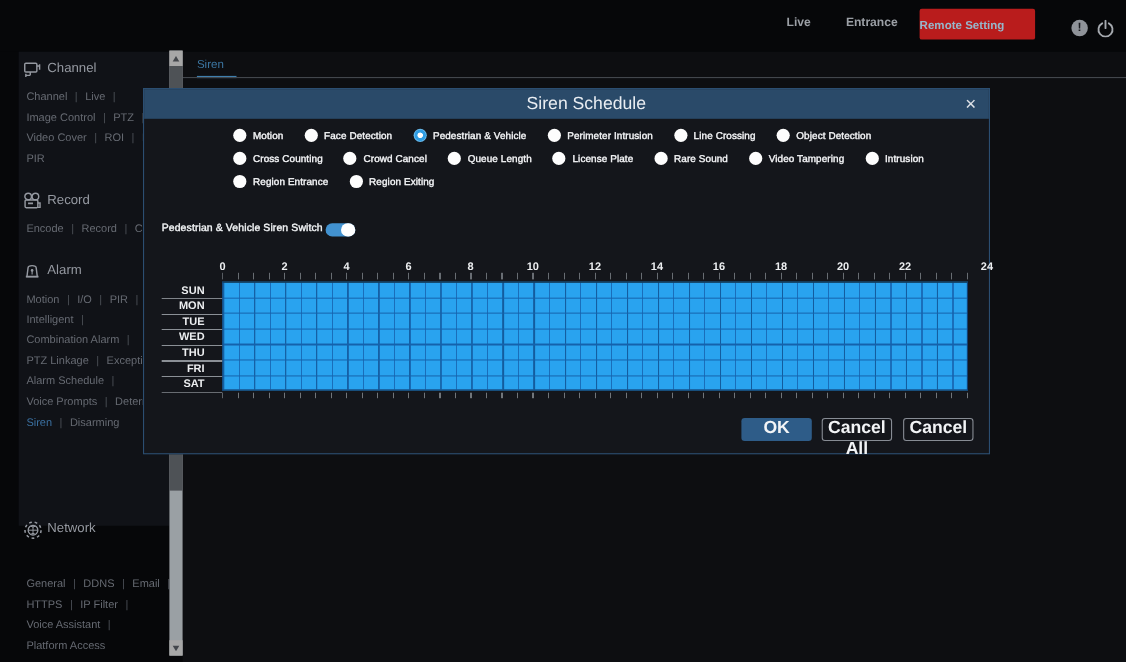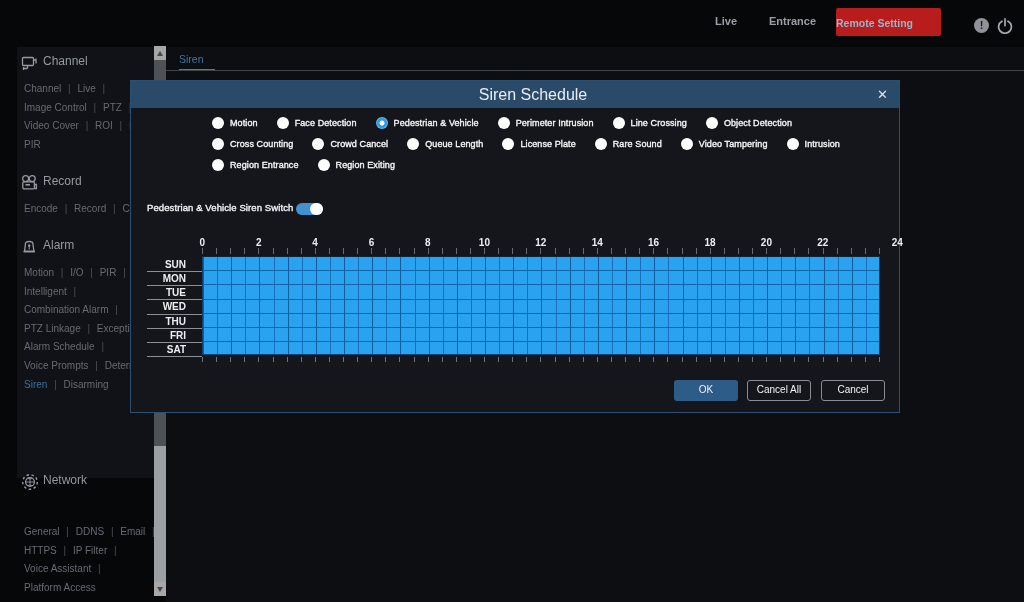--- a/index.html
+++ b/index.html
@@ -65,21 +65,21 @@
        repeating-linear-gradient(to bottom, transparent 0 13.171px, #1462ac 13.171px 14.171px),
        repeating-linear-gradient(to right, #135c9e 0 1px, transparent 1px 28.208px),
        repeating-linear-gradient(to right, #1a6eba 0 1px, transparent 1px 14.104px);
      border:1px solid #114075; border-top:1.5px solid #0e2439;
   }
   .daylbl { position:absolute; left:15px; width:40px; text-align:right; color:#eceef0; font-size:10px; font-weight:bold; line-height:14.17px; }
   #rowlines { position:absolute; left:16px; top:189.6px; width:55px; height:86px;
      background:repeating-linear-gradient(to bottom, #8b9096 0 1px, transparent 1px 14.17px); }
 
   
-  .mbtn { position:absolute; top:299px; height:20.5px; border-radius:3px; font-size:10px; font-weight:normal;
+  .mbtn { position:absolute; top:299px; height:20.5px; border-radius:3px; font-size:16px; font-weight:bold;
      color:#f2f4f6; text-align:center; line-height:20.5px; }
   #b-ok { left:543px; width:64px; background:#2e5c88; }
   #b-clear { left:616px; width:64px; background:transparent; border:1px solid #878c94; line-height:18.5px; }
   #b-cancel { left:690px; width:64px; background:transparent; border:1px solid #878c94; line-height:18.5px; }
 </style>
 </head>
 <body>
 <div class="abs" id="topbar">
   <div class="navtxt" style="left:715px;">Live</div>
   <div class="navtxt" style="left:769px;">Entrance</div>

